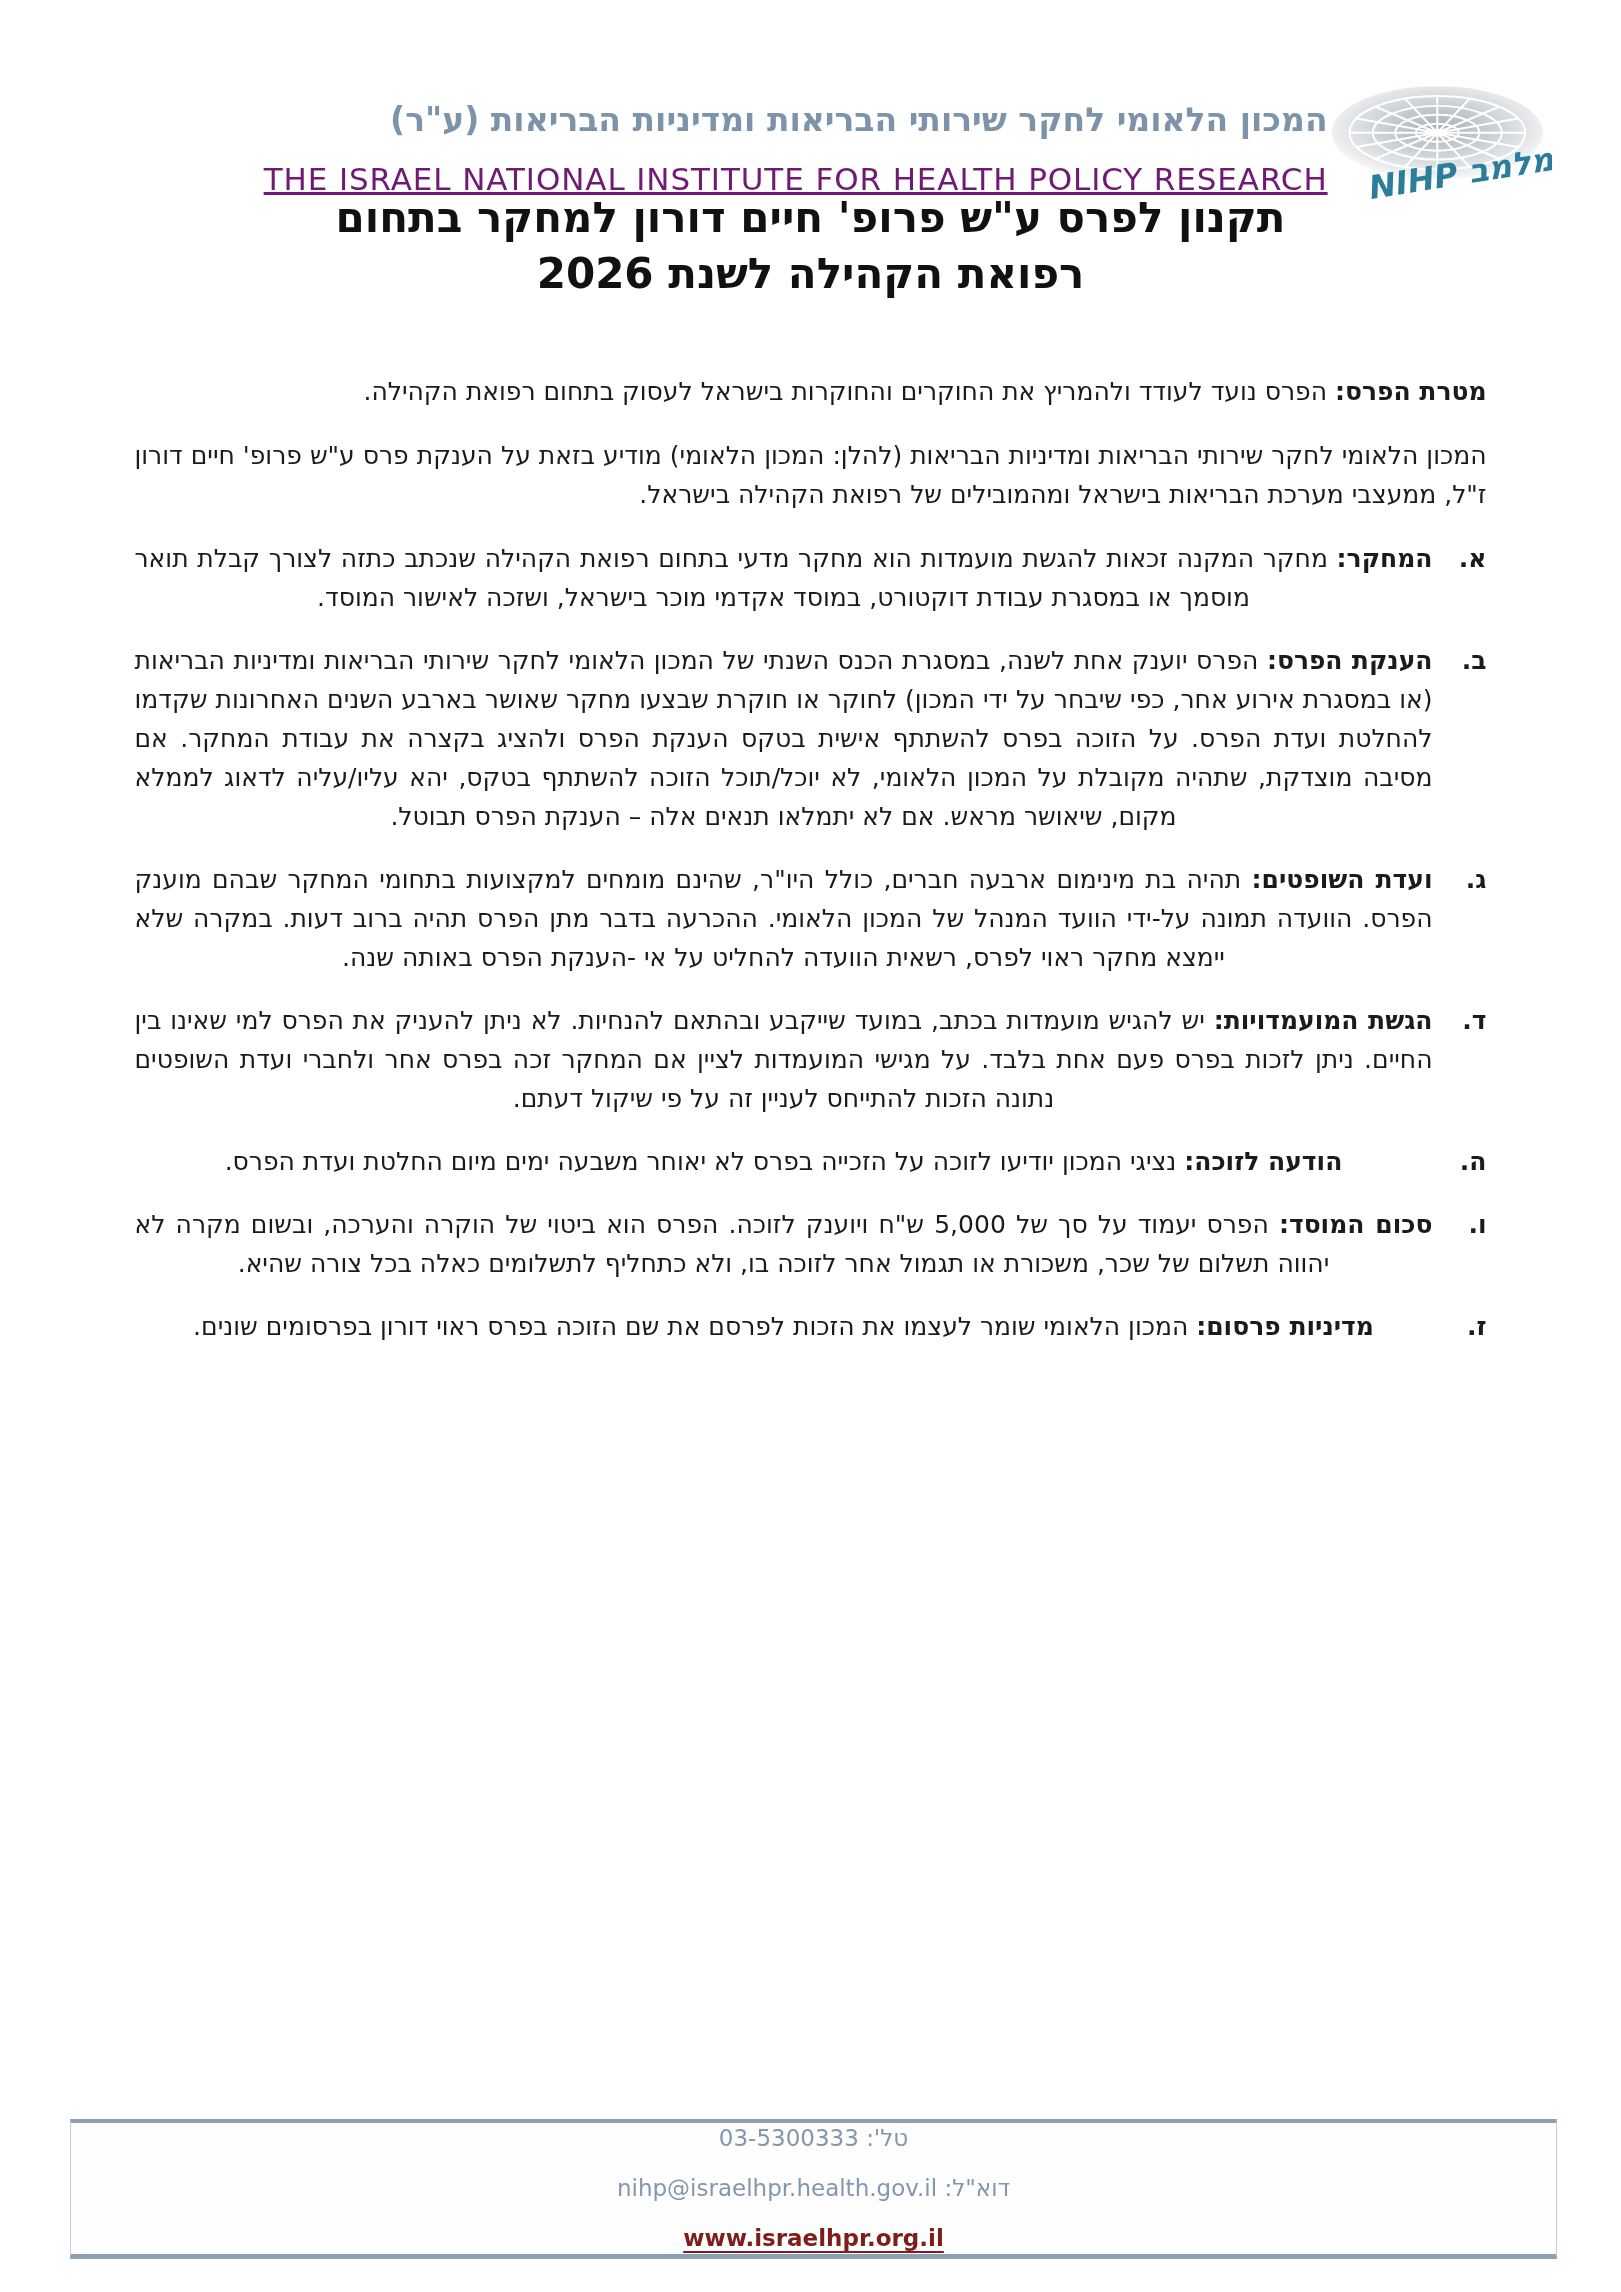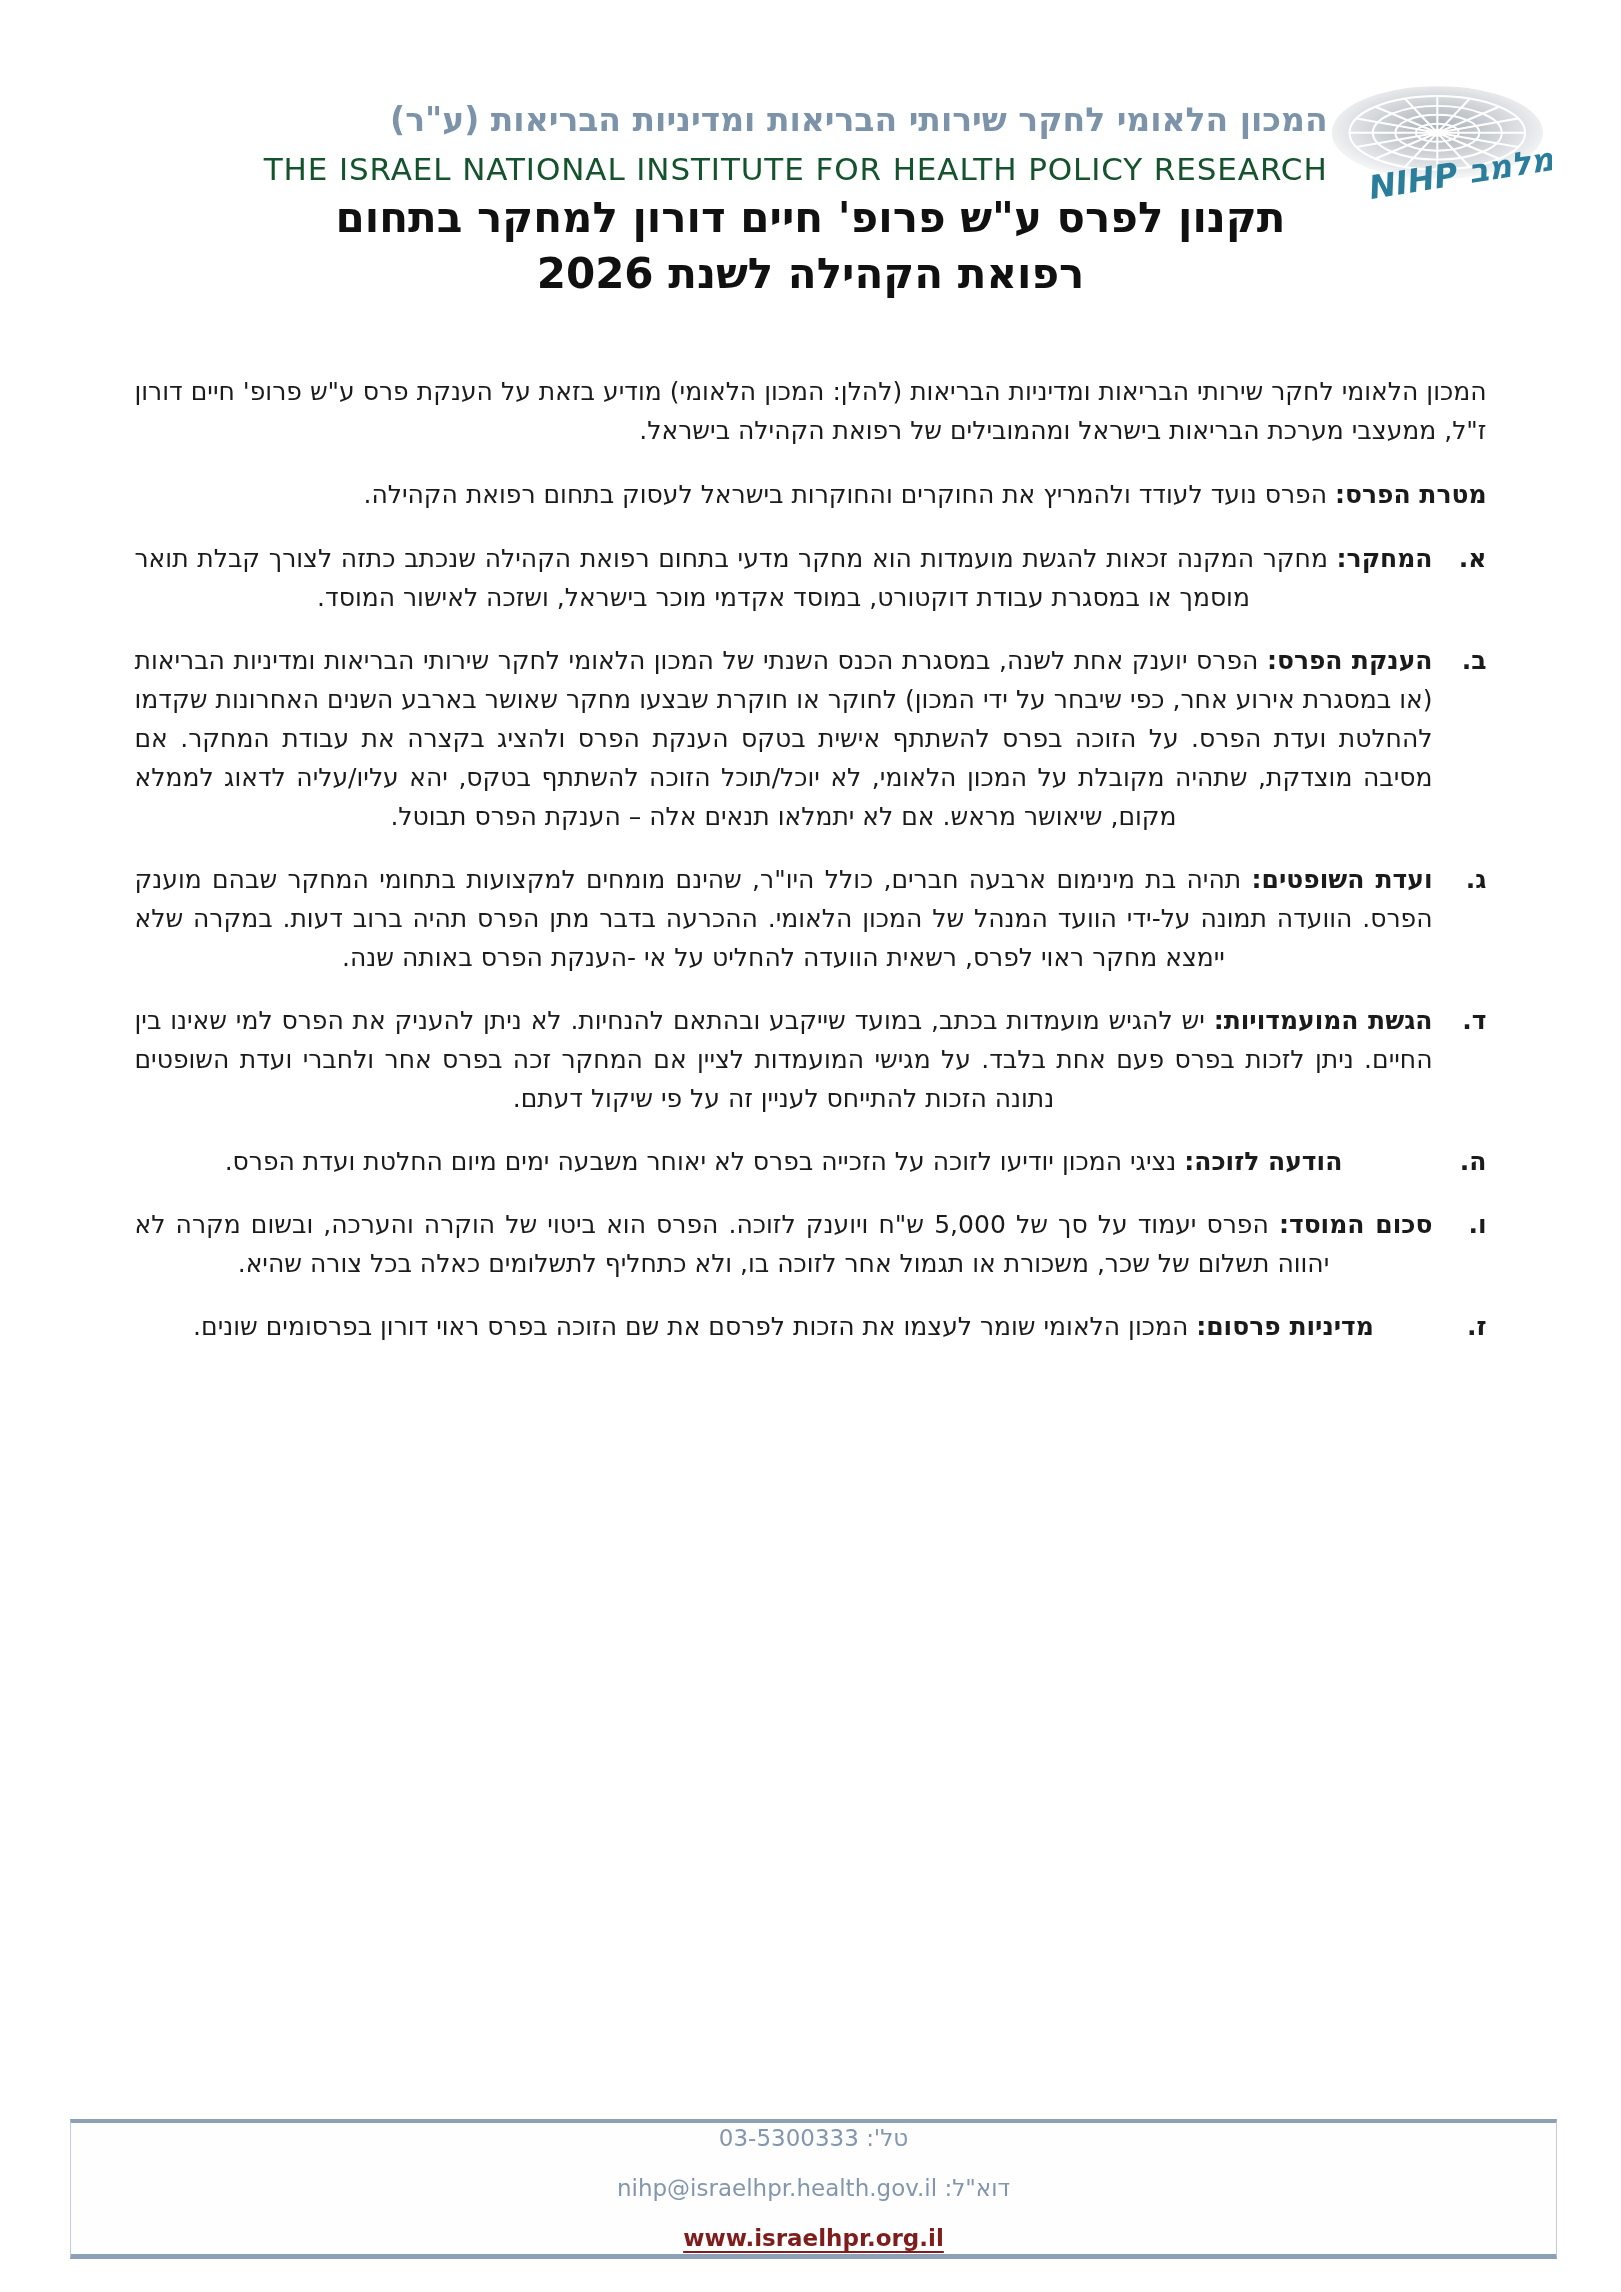--- a/index.html
+++ b/index.html
@@ -3,21 +3,21 @@
 <meta charset="utf-8">
 <style>
   html,body{margin:0;padding:0;background:#ffffff;}
   body{width:1621px;height:2293px;position:relative;font-family:"DejaVu Sans",sans-serif;color:#1b1b1b;}
   .page{position:absolute;inset:0;overflow:hidden;background:#ffffff;}
 
   
   .header{position:absolute;top:86px;left:63px;right:64px;display:flex;align-items:flex-start;justify-content:flex-end;}
   .header-text{flex:1;text-align:right;padding-top:12.5px;}
   .org-he{font-size:33px;font-weight:700;color:#7c93a9;direction:rtl;line-height:1.3;}
-  .org-en{font-size:31px;font-weight:400;color:#14532d;letter-spacing:0.9px;line-height:1.25;margin-top:9px;}
+  .org-en{font-size:31px;font-weight:400;color:#701a75;letter-spacing:0.9px;line-height:1.25;margin-top:19px;text-decoration:underline;}
   .logo{width:224px;height:133px;margin-right:5.4px;margin-top:-9px;flex:0 0 auto;}
 
   
   .title{margin:190px auto 0;direction:rtl;text-align:center;font-size:42px;font-weight:700;line-height:56px;color:#111;width:1254px;}
 
   
   .content{width:1352px;margin:70px auto 0;direction:rtl;font-size:25px;line-height:39px;}
   .para{margin:0 0 25px 0;text-align:justify;text-align-last:right;}
   .para b{font-weight:700;}
   .section{display:flex;margin:0 0 24px 0;}
@@ -76,24 +76,24 @@
     </div>
   </div>
 
   <div class="title">
     <div>תקנון לפרס ע"ש פרופ' חיים דורון למחקר בתחום</div>
     <div>רפואת הקהילה לשנת 2026</div>
   </div>
 
   <div class="content">
 
-    <p class="para">המכון הלאומי לחקר שירותי הבריאות ומדיניות הבריאות (להלן: המכון הלאומי) מודיע בזאת על הענקת פרס ע"ש פרופ' חיים דורון ז"ל, ממעצבי מערכת הבריאות בישראל ומהמובילים של רפואת הקהילה בישראל.</p>
-
     <p class="para"><b>מטרת הפרס:</b>
       <span>הפרס נועד לעודד ולהמריץ את החוקרים והחוקרות בישראל לעסוק בתחום רפואת הקהילה.</span></p>
+
+    <p class="para">המכון הלאומי לחקר שירותי הבריאות ומדיניות הבריאות (להלן: המכון הלאומי) מודיע בזאת על הענקת פרס ע"ש פרופ' חיים דורון ז"ל, ממעצבי מערכת הבריאות בישראל ומהמובילים של רפואת הקהילה בישראל.</p>
 
     <div id="sections-list">
     <div class="section">
       <span class="marker">א.</span>
       <p class="section-text"><b class="item-label">המחקר:</b>
         <span class="item-body">מחקר המקנה זכאות להגשת מועמדות הוא מחקר מדעי בתחום רפואת הקהילה שנכתב כתזה לצורך קבלת תואר מוסמך או במסגרת עבודת דוקטורט, במוסד אקדמי מוכר בישראל, ושזכה לאישור המוסד.</span></p>
     </div>
 
     <div class="section">
       <span class="marker">ב.</span>

